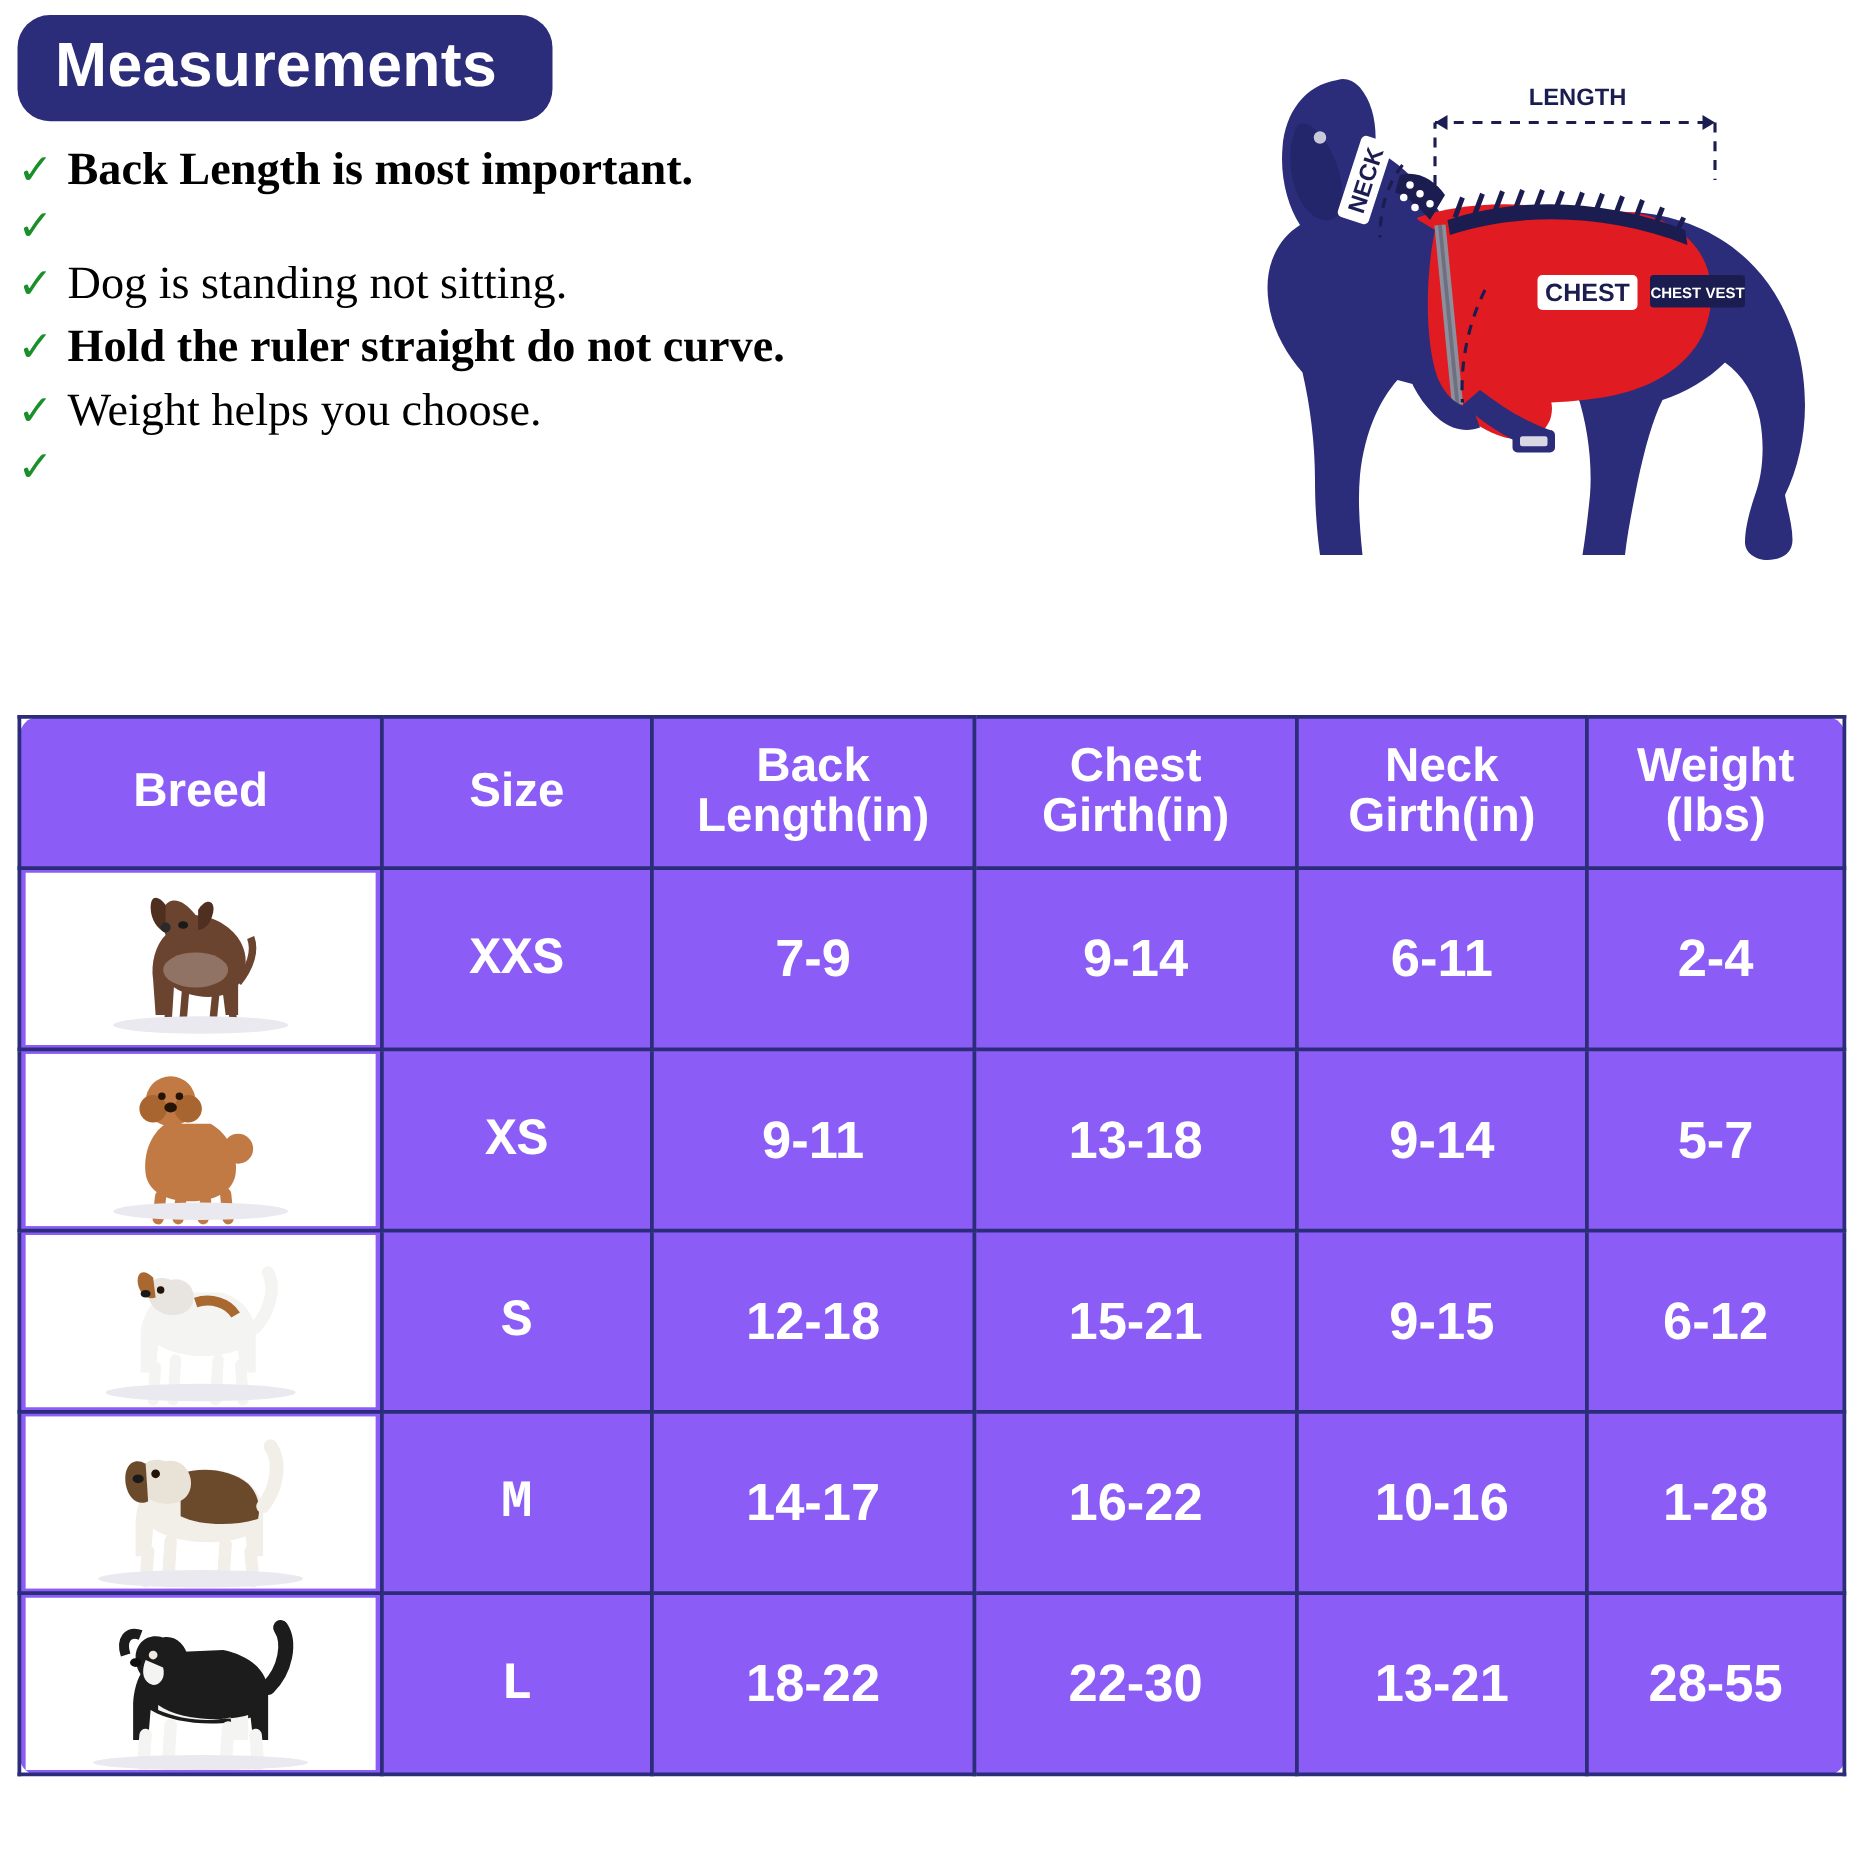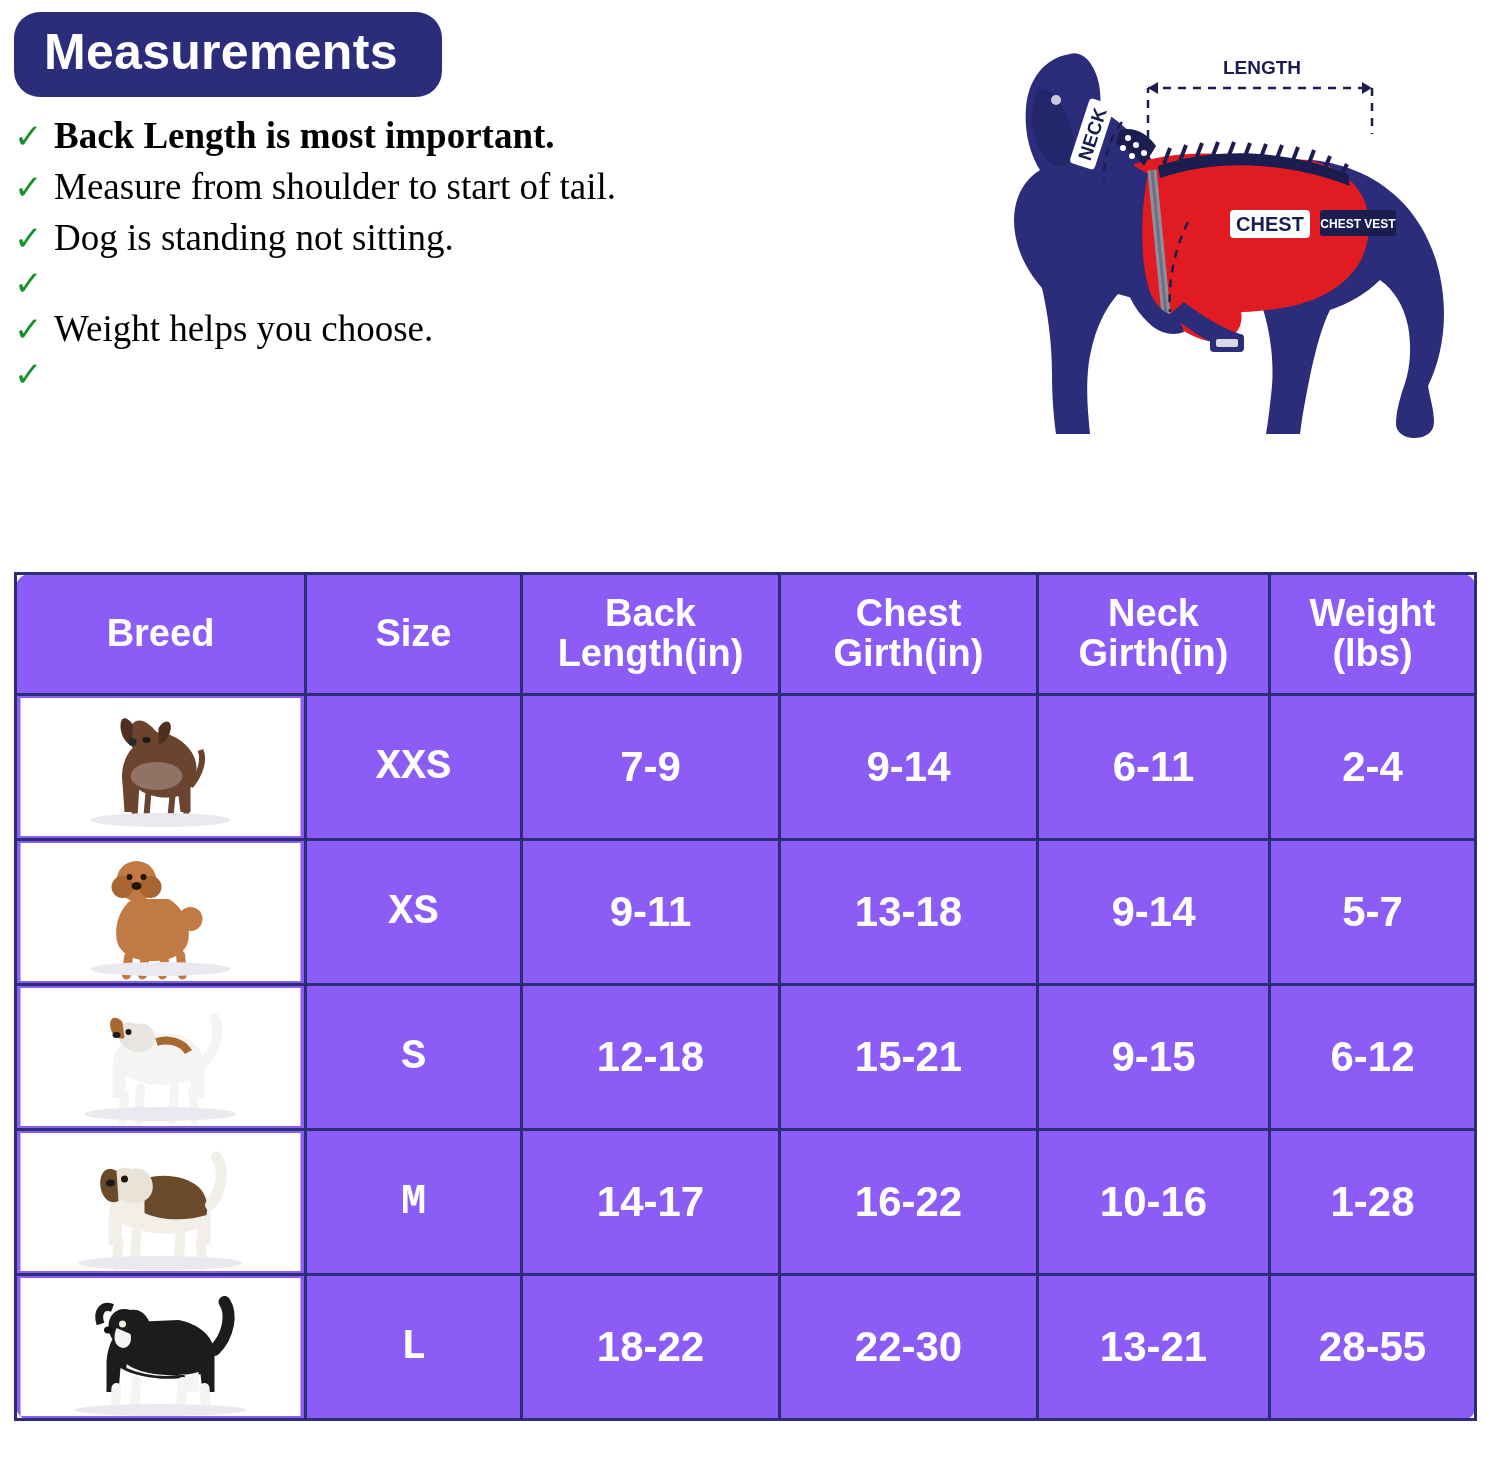--- a/index.html
+++ b/index.html
@@ -58,21 +58,21 @@
     color: #000000;
     line-height: 1.22;
   }
   .bullet-text.bold {
     font-weight: bold;
   }
 
   
   .dog-art {
     position: absolute;
-    top: 14px;
+    top: 24px;
     right: 18px;
     width: 530px;
     height: 470px;
     text-decoration: underline;
   }
   .dog-art svg {
     display: block;
   }
 
   
@@ -144,28 +144,28 @@
   <div class="title-pill">Measurements</div>
 
   
   <div class="bullets">
     <div class="bullet-row">
       <span class="check">✓</span>
       <span class="bullet-text bold">Back Length is most important.</span>
     </div>
     <div class="bullet-row">
       <span class="check">✓</span>
-      <span class="bullet-text">Measure from shoulder to start of tail.</span>
     </div>
     <div class="bullet-row">
       <span class="check">✓</span>
       <span class="bullet-text">Dog is standing not sitting.</span>
     </div>
     <div class="bullet-row">
       <span class="check">✓</span>
+      <span class="bullet-text bold">Hold the ruler straight do not curve.</span>
     </div>
     <div class="bullet-row">
       <span class="check">✓</span>
       <span class="bullet-text">Weight helps you choose.</span>
     </div>
     <div class="bullet-row">
       <span class="check">✓</span>
     </div>
   </div>
 

